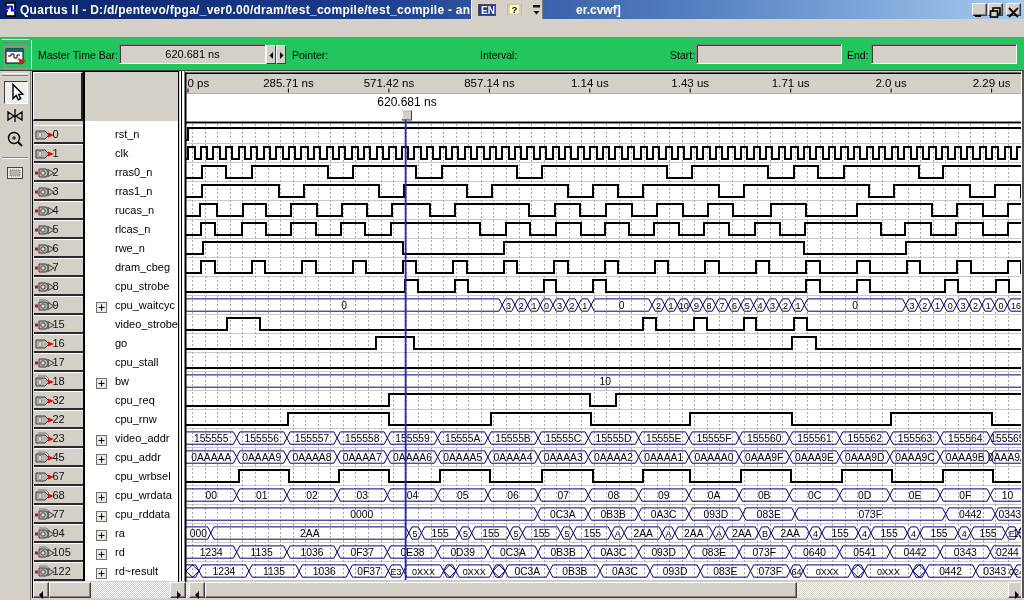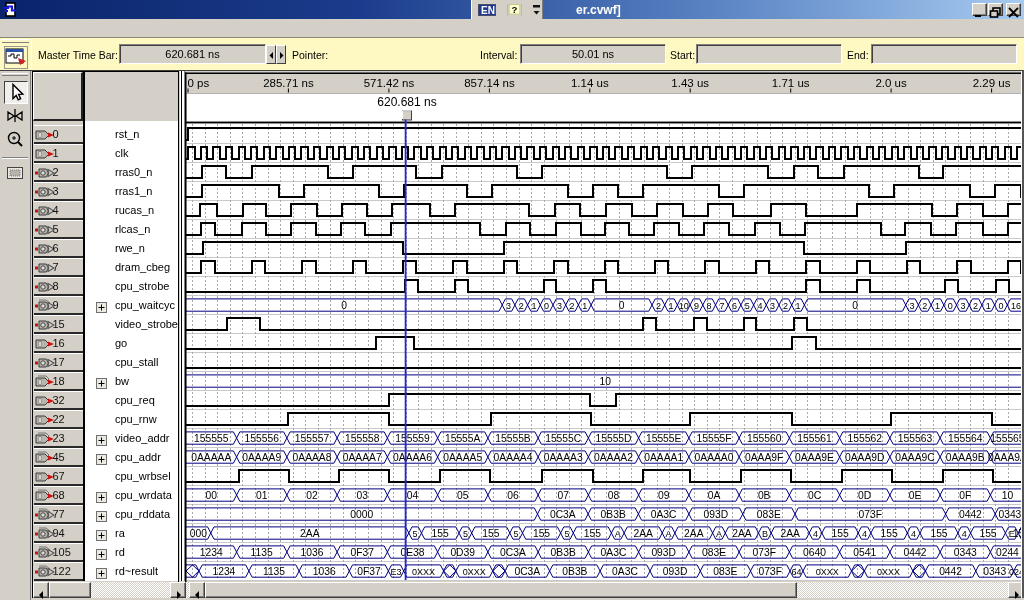--- a/index.html
+++ b/index.html
@@ -10,21 +10,21 @@
 #appico { position:absolute; left:3px; top:2px; }
 #langbar { position:absolute; left:471px; top:0; width:71.5px; height:19px; background:#d4d0c8; border-left:1px solid #fff; border-right:1px solid #808080; }
 #enbox { position:absolute; left:6px; top:3.5px; width:18px; height:12.5px; background:#1e3a8e; color:#fff; font-size:10px; font-weight:bold; text-align:right; line-height:12px; border:1px solid #4a4a6a; }
 #helpbox { position:absolute; left:35px; top:3.5px; width:15px; height:12.5px; }
 #chev { position:absolute; left:61px; top:4px; width:8px; height:12px; }
 .wbtn { position:absolute; top:2.5px; width:15.5px; height:13.5px; background:#d4d0c8; border:1px solid #404040; border-top-color:#fff; border-left-color:#fff; box-shadow:inset -1px -1px 0 #808080; }
 
 #menu { position:absolute; left:0; top:18.5px; width:1024px; height:19.5px; background:#d4d0c8; border-bottom:1px solid #8a8678; }
 #menu span { position:absolute; top:3px; font-size:11.5px; color:#000;margin-top:25px; }
 
-#tbar { position:absolute; left:0; top:38px; width:1024px; height:33px; background:#fef9c3; border-bottom:1.5px solid #404040; }
+#tbar { position:absolute; left:0; top:38px; width:1024px; height:33px; background:#22c55e; border-bottom:1.5px solid #404040; }
 .lab { position:absolute; font-size:10.5px; color:#000; top:11px; }
 .fld { position:absolute; top:6px; height:20px; background:#d4d0c8; border:1px solid #808080; border-bottom-color:#fff; border-right-color:#fff; box-shadow:inset 1px 1px 0 #404040; font-size:11px; text-align:center; line-height:19px; }
 .spin { position:absolute; top:7px; width:15px; height:19px; background:#d4d0c8; border:1px solid #fff; border-bottom-color:#404040; border-right-color:#404040; text-align:center; }
 
 #pal { position:absolute; left:0; top:71px; width:31px; height:529px; background:#d4d0c8; border-right:1px solid #808080; }
 .pbtn { position:absolute; left:4px; width:24px; height:23px; }
 
 #corner { position:absolute; left:33px; top:72px; width:50px; height:49px; background:#d4d0c8; border:1px solid #fff; border-right:2px solid #222; border-bottom:2px solid #222; }
 #namehdr { position:absolute; left:85px; top:72px; width:93px; height:49px; background:#d4d0c8; border-top:1px solid #fff; border-left:1px solid #fff; border-bottom:2px solid #222; font-size:11px; text-align:center; line-height:46px; }
 #tableframe { position:absolute; left:32px; top:71px; width:147px; height:527px; border:1.5px solid #000; border-right:1px solid #000; }
@@ -43,20 +43,21 @@
 </style></head>
 <body>
 <div id="page">
 
 <div id="title">
  <svg id="appico" width="16" height="16" viewBox="0 0 16 16">
         <rect x="3" y="1" width="9" height="13" fill="#fff" stroke="#000" stroke-width="1.6"></rect>
         <path d="M1,6 h4 v-1.5 h4 v4 h4" stroke="#1414e6" stroke-width="2.2" fill="none"></path>
         <path d="M2,9 h3" stroke="#1414e6" stroke-width="2.2"></path>
       </svg>
+ <span class="txt" style="left:20px;letter-spacing:0.27px">Quartus II - D:/d/pentevo/fpga/_ver0.00/dram/test_compile/test_compile - an</span>
  <span class="txt" style="left:576px">er.cvwf]</span>
  <div id="langbar">
    <div id="enbox">EN</div>
    <svg id="helpbox" width="15" height="13" viewBox="0 0 15 13">
           <rect x="0" y="0" width="15" height="13" fill="#d4d0c8" stroke="#b8b4ac"></rect>
           <rect x="2" y="0.5" width="11" height="10" fill="#ffffcc" stroke="#caca88"></rect>
           <text x="7.5" y="9" font-size="10" font-weight="bold" text-anchor="middle" fill="#223a8c">?</text>
         </svg>
    <svg id="chev" width="8" height="12" viewBox="0 0 8 12">
           <rect x="0" y="1" width="7" height="2.5" fill="#111"></rect>
@@ -98,21 +99,20 @@
  <span class="lab" style="left:38px">Master Time Bar:</span>
  <div class="fld" style="left:119px;width:147px">620.681 ns</div>
  <div class="spin" style="left:266px;width:10px"><svg width="7" height="9" viewBox="0 0 7 9">
           <polygon points="5,1 1.5,4.5 5,8" fill="#000"></polygon>
         </svg></div>
  <div class="spin" style="left:276px;width:10px"><svg width="7" height="9" viewBox="0 0 7 9">
           <polygon points="2,1 5.5,4.5 2,8" fill="#000"></polygon>
         </svg></div>
  <span class="lab" style="left:292px">Pointer:</span>
  <span class="lab" style="left:480px">Interval:</span>
- <div class="fld" style="left:520px;width:146px">50.01 ns</div>
  <span class="lab" style="left:670px">Start:</span>
  <div class="fld" style="left:696px;width:146px"></div>
  <span class="lab" style="left:847px">End:</span>
  <div class="fld" style="left:871px;width:146px"></div>
 </div>
 
 <div id="pal">
  <div class="abs" style="left:2px;top:2px;width:26px;height:3px;border-top:1.5px solid #fff;border-bottom:1px solid #808080"></div>
  <div class="pbtn" style="top:10px;background:#f0efec;border:1px solid #404040;border-bottom-color:#fff;border-right-color:#fff">
   <svg width="22" height="21" viewBox="0 0 22 21">

